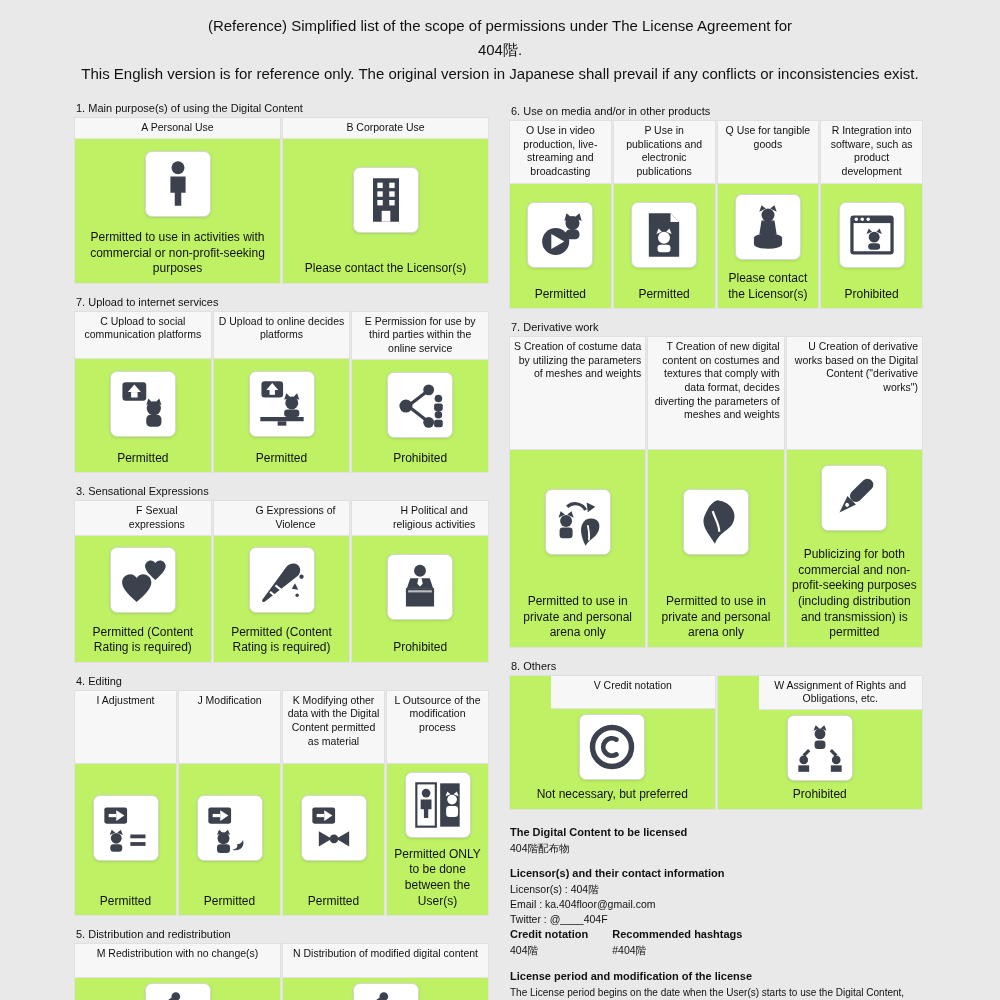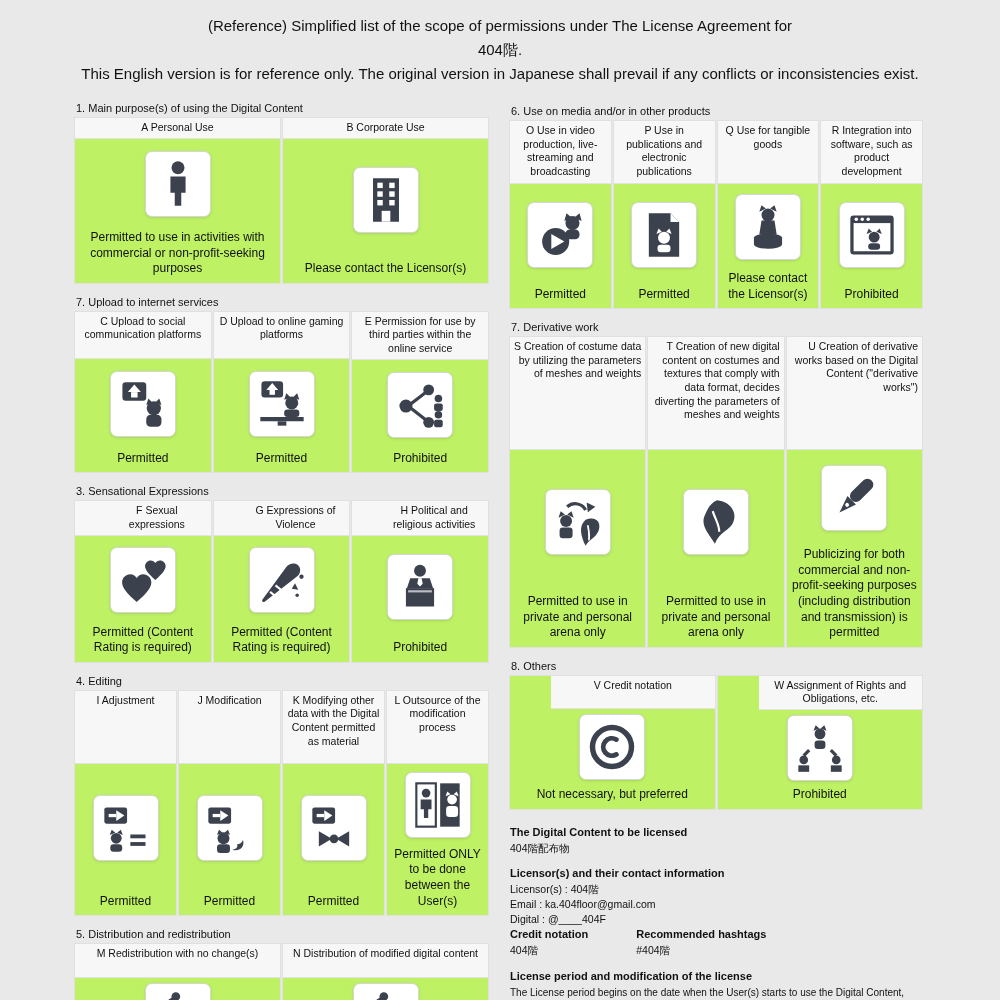--- a/index.html
+++ b/index.html
@@ -46,21 +46,21 @@
   .s4 .card-title{min-height:66px;}   .s4 .card-body{min-height:72px;}
   .s5 .card-title{min-height:27px;}   .s5 .card-body{min-height:62px;}
   .s6 .card-title{min-height:56px;}   .s6 .card-body{min-height:76px;}
   .s7 .card-title{min-height:106px;text-align:right;}  .s7 .card-body{min-height:86px;}
   .s8 .card-title{min-height:26px;margin-left:41px;}   .s8 .card-body{min-height:62px;}
   
   .info{margin-top:16px;font-size:10.5px;line-height:1.45;}
   .info-h{font-weight:bold;font-size:11px;margin-top:10px;}
   .info-h:first-child{margin-top:0;}
   .info-t{font-size:10.5px;}
-  .info-cols{display:flex;gap:48px;}
+  .info-cols{display:flex;gap:24px;}
   .info-p{font-size:10px;line-height:1.42;margin:2px 0 0 0;}
 </style>
 </head>
 <body>
 
 <div class="header">
   <div>(Reference) Simplified list of the scope of permissions under The License Agreement for</div>
   <div>404階.</div>
   <div>This English version is for reference only. The original version in Japanese shall prevail if any conflicts or inconsistencies exist.</div>
 </div>
@@ -120,21 +120,21 @@
                 </g>
                 <path d="M27 25l2-6 4 4zM41 25l-2-6-4 4z"></path>
                 <circle cx="34" cy="28" r="6.5"></circle>
                 <rect x="27" y="34" width="14" height="11" rx="4"></rect>
               </svg>
           </div>
         </div>
         <div class="card-status">Permitted</div>
       </div>
       <div class="card">
-        <div class="card-title">D Upload to online gaming platforms</div>
+        <div class="card-title">D Upload to online decides platforms</div>
         <div class="card-body">
           <div class="icon-tile">
             <svg viewBox="0 0 48 48">
                 <rect x="5" y="3" width="20" height="15" rx="3"></rect>
                 <g fill="#fff">
                   <rect x="12.5" y="11" width="5" height="4.5"></rect>
                   <path d="M15 4.5l5.5 6.5h-11z"></path>
                 </g>
                 <path d="M26 20l2-6 4 4zM40 20l-2-6-4 4z"></path>
                 <circle cx="33" cy="23" r="6"></circle>
@@ -513,21 +513,21 @@
       </div>
     </div>
   </div>
 
   <div class="info">
     <div class="info-h">The Digital Content to be licensed</div>
     <div class="info-t">404階配布物</div>
     <div class="info-h">Licensor(s) and their contact information</div>
     <div class="info-t">Licensor(s) : 404階</div>
     <div class="info-t">Email : ka.404floor@gmail.com</div>
-    <div class="info-t">Digital : @____404F</div>
+    <div class="info-t">Twitter : @____404F</div>
     <div class="info-cols">
       <div>
         <div class="info-h">Credit notation</div>
         <div class="info-t">404階</div>
       </div>
       <div>
         <div class="info-h">Recommended hashtags</div>
         <div class="info-t">#404階</div>
       </div>
     </div>

